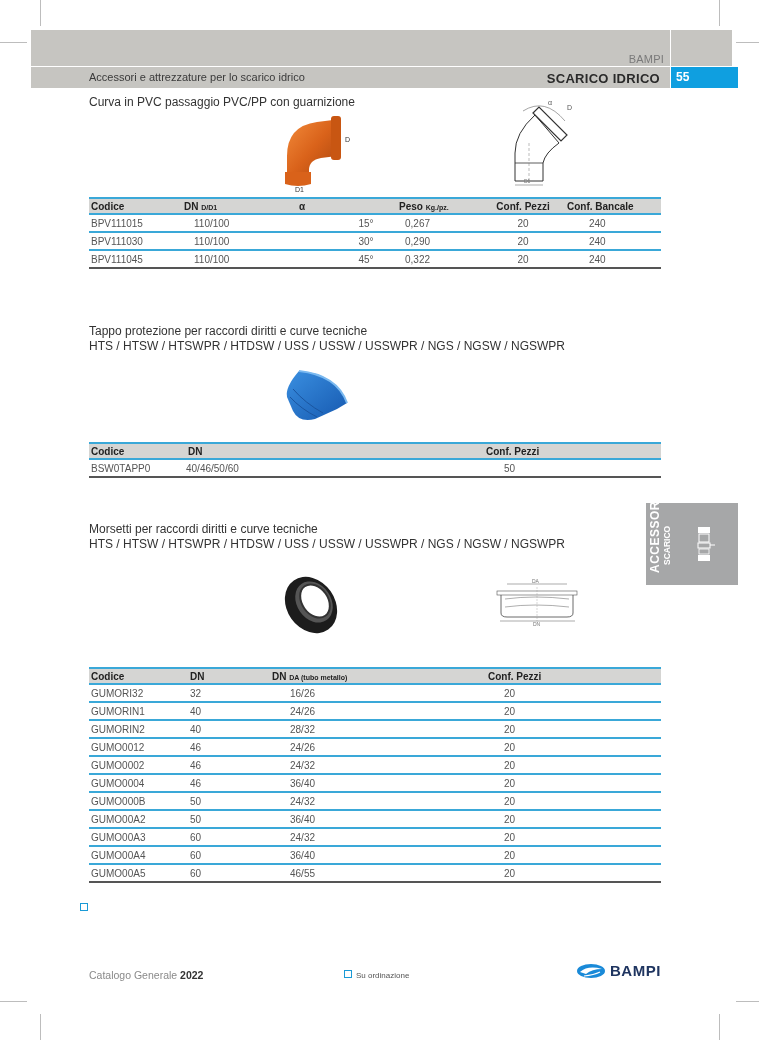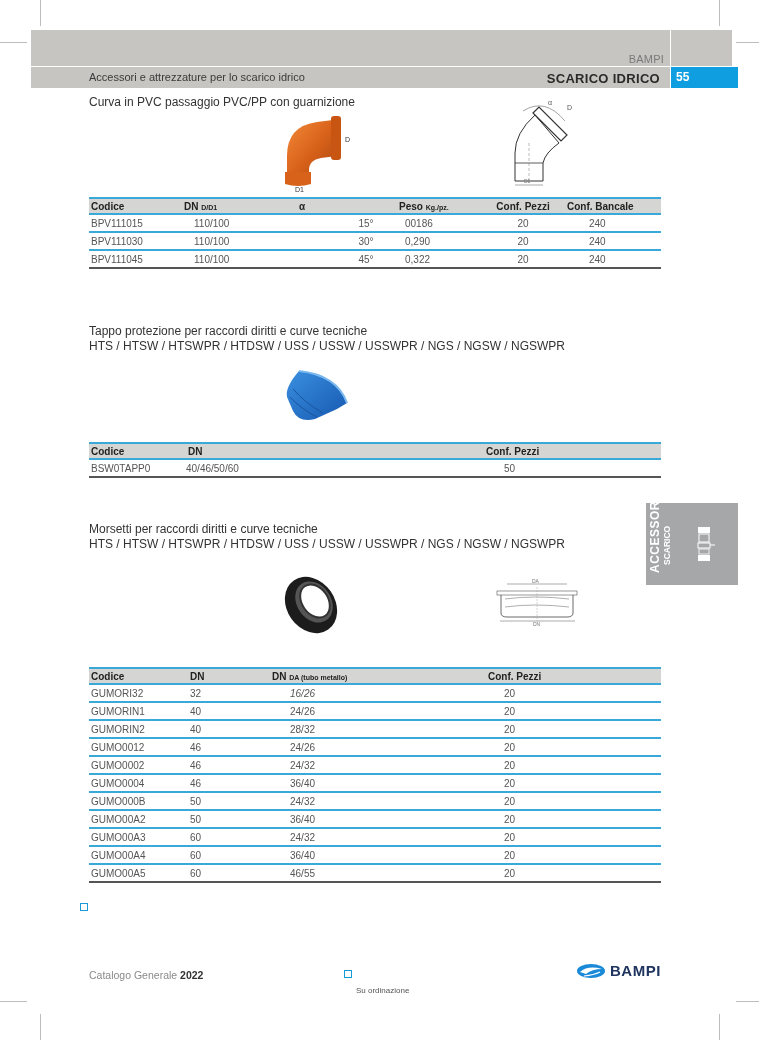--- a/index.html
+++ b/index.html
@@ -25,21 +25,21 @@
     table.spec tr:last-child td { border-bottom: 2px solid #555; }
 
     .marker { position: absolute; width: 8px; height: 8px; border: 1.5px solid #1a9ad6; background: #fff; }
 
     .side-tab { position: absolute; left: 646px; top: 503px; width: 92px; height: 82px; background: #a6a7a8; }
     .side-tab .v1 { position: absolute; left: 2px; top: 70px; transform: rotate(-90deg); transform-origin: left top; font-size: 12px; font-weight: bold; color: #fff; letter-spacing: 0.5px; white-space: nowrap; }
     .side-tab .v2 { position: absolute; left: 16px; top: 62px; transform: rotate(-90deg); transform-origin: left top; font-size: 8.5px; font-weight: bold; color: #fff; white-space: nowrap; }
 
     .footer-catalog { position: absolute; left: 89px; top: 969px; font-size: 10.5px; color: #8a8a8a; }
     .footer-catalog b { color: #333; font-weight: bold; }
-    .footer-note { position: absolute; left: 356px; top: 971px; font-size: 8px; color: #555; margin-top: 15px; }
+    .footer-note { position: absolute; left: 356px; top: 971px; font-size: 8px; color: #555; }
     .footer-logo { position: absolute; left: 576px; top: 962px; display: flex; align-items: center; }
     .footer-logo span { font-size: 15px; font-weight: bold; color: #1f3560; letter-spacing: 0.5px; margin-left: 4px; }
   </style>
 </head>
 <body>
 
 <div class="crop" style="left:40px;top:0;width:1px;height:26px;"></div>
 <div class="crop" style="left:719px;top:0;width:1px;height:26px;"></div>
 <div class="crop" style="left:0;top:42px;width:27px;height:1px;"></div>
 <div class="crop" style="left:736px;top:42px;width:23px;height:1px;"></div>
@@ -96,21 +96,21 @@
       <th style="width:90px;"><span>Peso</span> <small>Kg./pz.</small></th>
       <th style="width:72px;text-align:center;"><span>Conf. Pezzi</span></th>
       <th style="text-align:left;padding-left:8px;"><span>Conf. Bancale</span></th>
     </tr>
   </thead>
   <tbody>
     <tr>
       <td>BPV111015</td>
       <td style="padding-left:12px;">110/100</td>
       <td style="text-align:center;padding-left:40px;">15°</td>
-      <td style="padding-left:8px;">00186</td>
+      <td style="padding-left:8px;">0,267</td>
       <td style="text-align:center;">20</td>
       <td style="padding-left:30px;">240</td>
     </tr>
     <tr>
       <td>BPV111030</td>
       <td style="padding-left:12px;">110/100</td>
       <td style="text-align:center;padding-left:40px;">30°</td>
       <td style="padding-left:8px;">0,290</td>
       <td style="text-align:center;">20</td>
       <td style="padding-left:30px;">240</td>
@@ -204,21 +204,21 @@
       <th style="width:99px;">Codice</th>
       <th style="width:82px;">DN</th>
       <th style="width:216px;"><span>DN</span> <small>DA (tubo metallo)</small></th>
       <th>Conf. Pezzi</th>
     </tr>
   </thead>
   <tbody>
     <tr>
         <td>GUMORI32</td>
         <td>32</td>
-        <td style="padding-left:20px;font-style:italic;">16/26</td>
+        <td style="padding-left:20px;">16/26</td>
         <td style="padding-left:18px;">20</td>
       </tr>
     <tr>
         <td>GUMORIN1</td>
         <td>40</td>
         <td style="padding-left:20px;">24/26</td>
         <td style="padding-left:18px;">20</td>
       </tr>
     <tr>
         <td>GUMORIN2</td>

